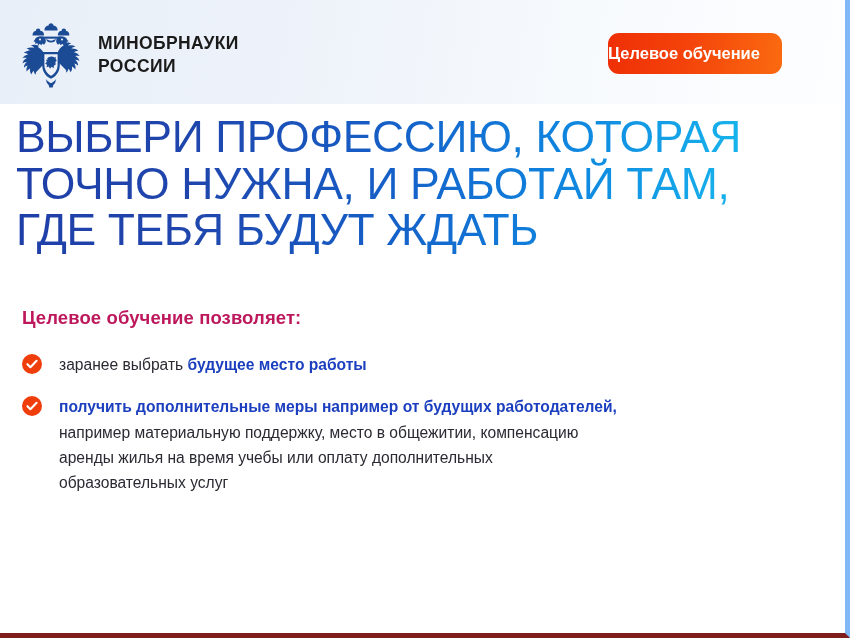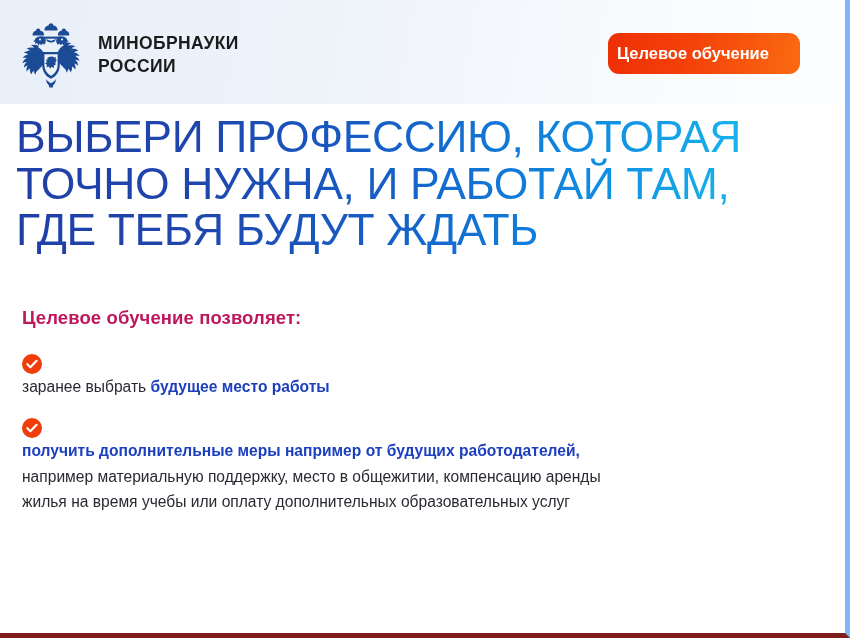--- a/index.html
+++ b/index.html
@@ -49,21 +49,21 @@
     color: #1b1b1b;
     font-size: 17.5px;
     font-weight: bold;
     line-height: 1.32;
     letter-spacing: 0.4px;
     white-space: pre-line;
   }
   .badge {
     position: absolute;
     left: 608px; top: 33px;
-    width: 192px;
+    width: 174px;
     height: 41px;
     border-radius: 11px;
     background: linear-gradient(95deg, #ef2f06 0%, #f4430a 45%, #fa6a10 100%);
     color: #ffffff;
     font-size: 16.5px;
     font-weight: bold;
     display: flex;
     align-items: center;
     justify-content: center;
     box-sizing: border-box;
@@ -99,21 +99,20 @@
   .bullets {
     position: absolute;
     left: 22px; top: 352px;
     width: 600px;
   }
   .bullet {
     position: relative;
     display: flex;
     align-items: flex-start;
     margin-bottom: 17px;
-    flex-direction: column;
   }
   .check {
     flex: none;
     width: 20px;
     height: 20px;
     margin-top: 2px;
     margin-right: 17px;
   }
   .bullet-text {
     font-size: 15.6px;

